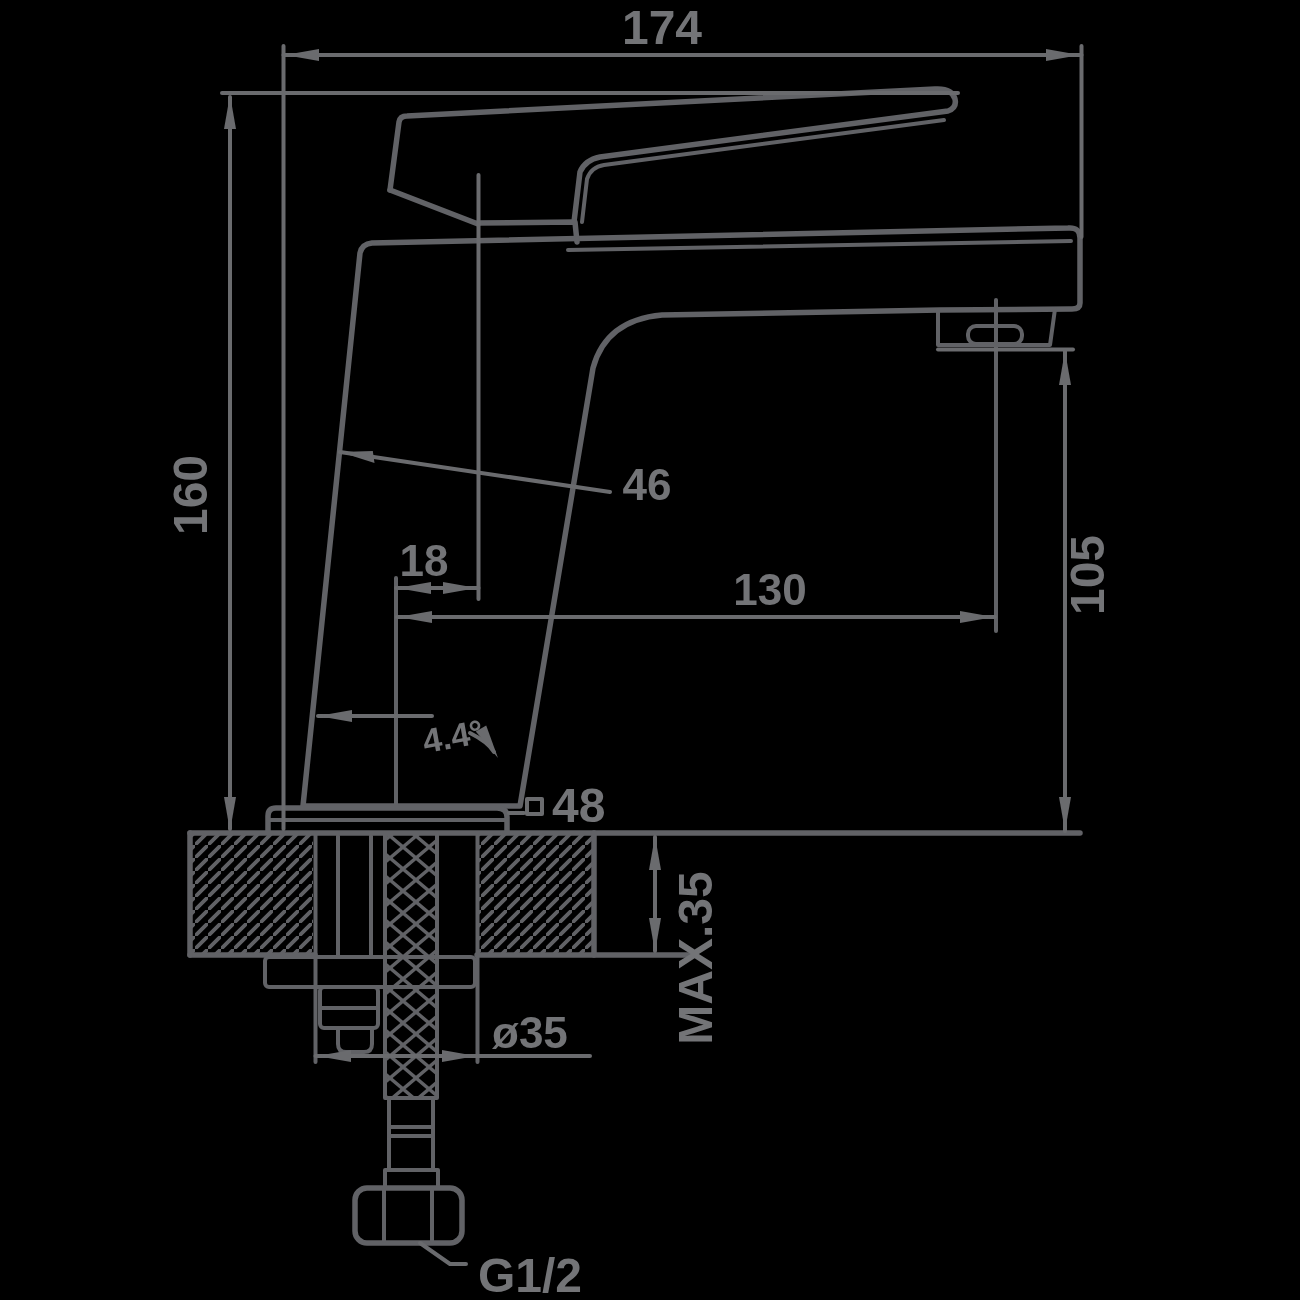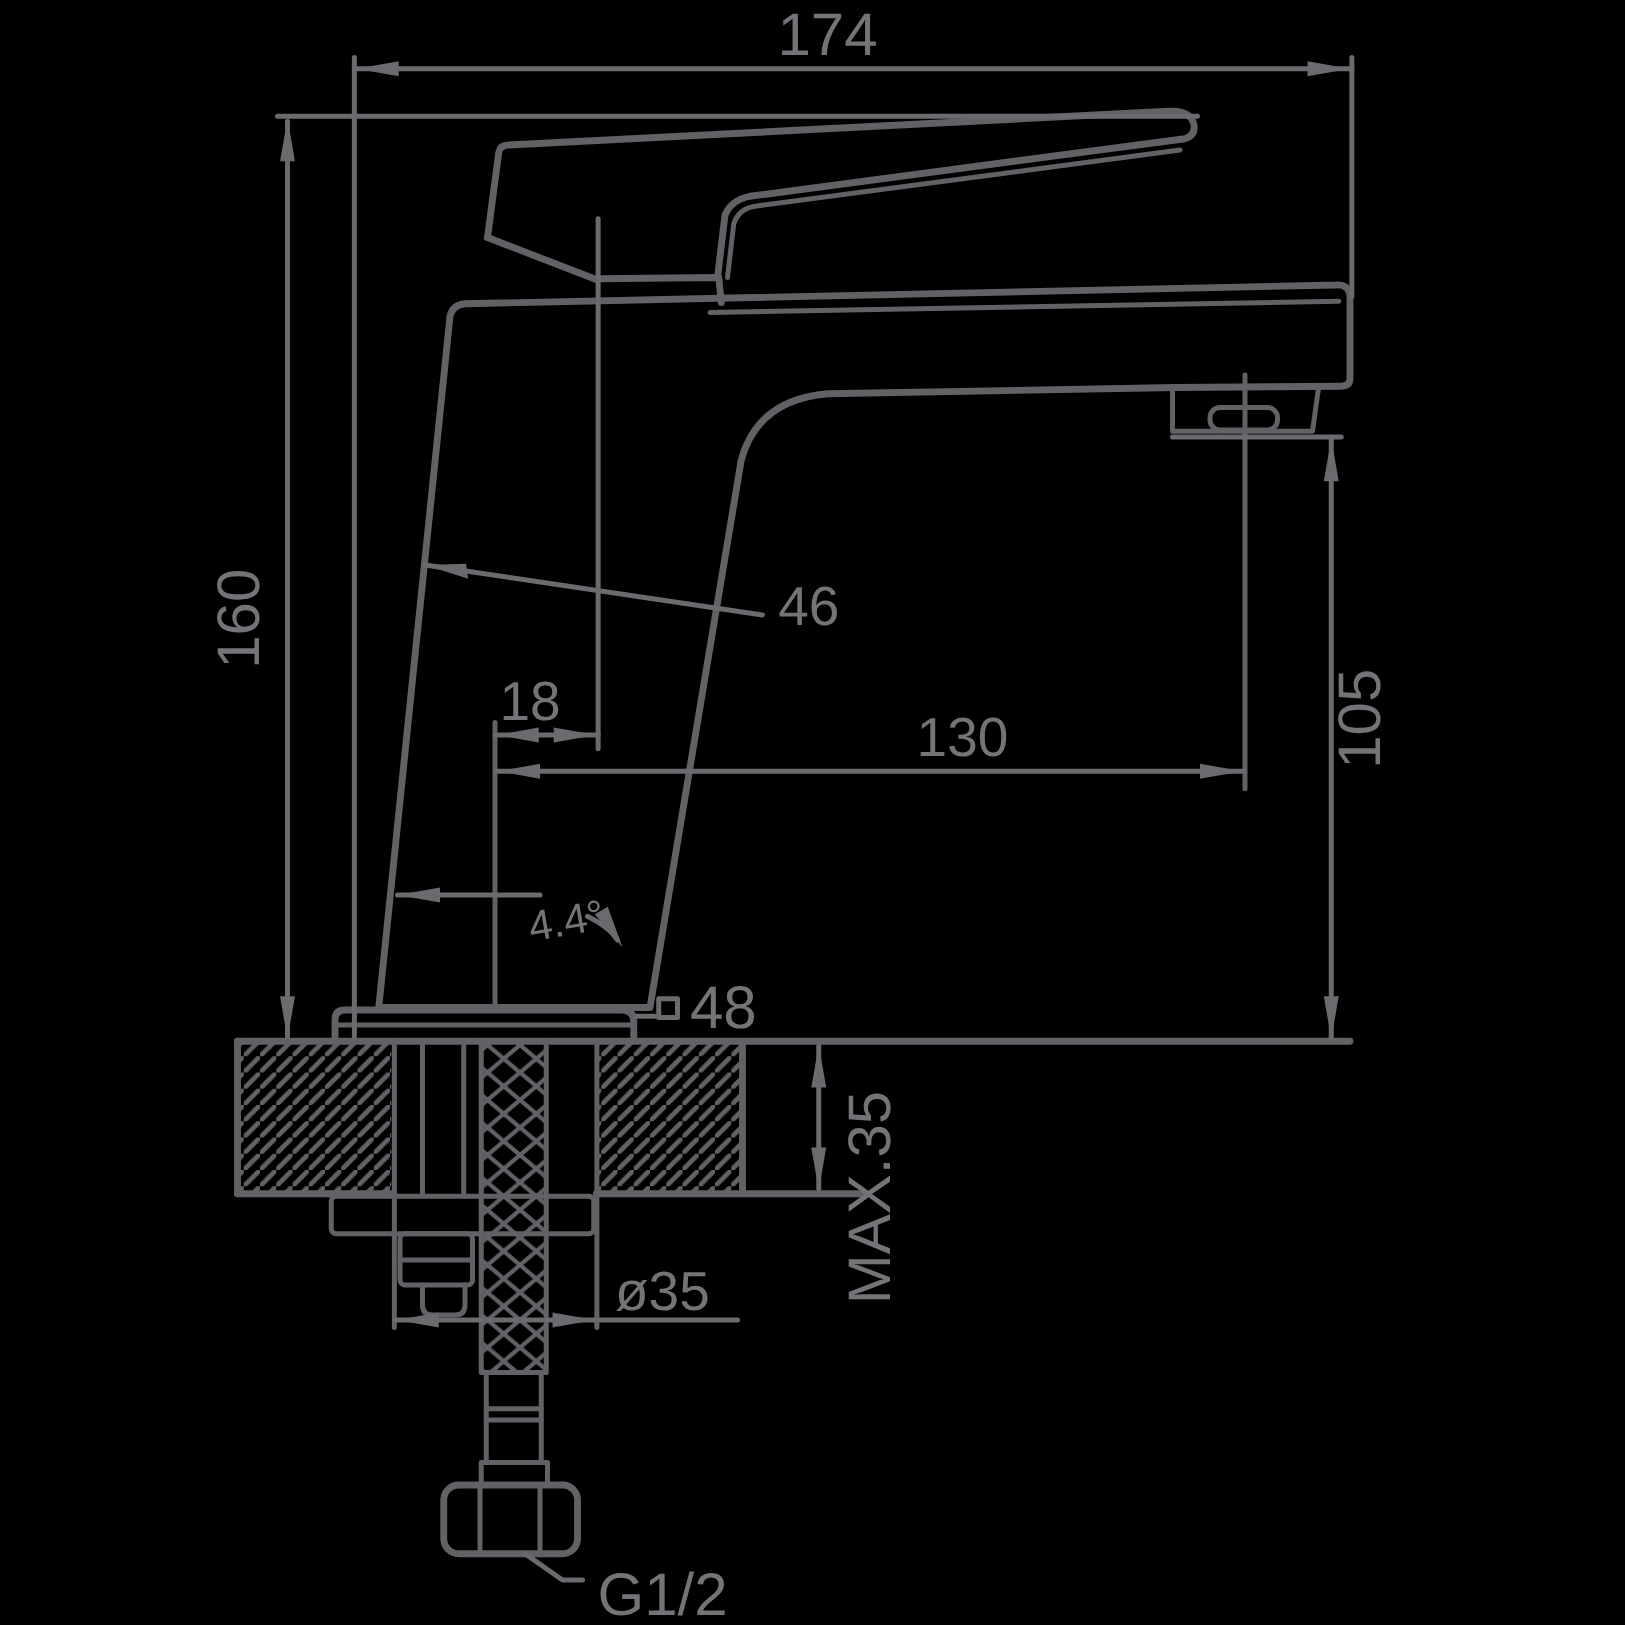--- a/index.html
+++ b/index.html
@@ -1,17 +1,17 @@
 <!DOCTYPE html>
 <html><head>
 <meta charset="utf-8">
 <title>drawing</title>
 <style>
   html,body{margin:0;padding:0;background:#000;}
-  .stage{position:relative;width:1300px;height:1300px;background:#000;overflow:hidden;}
+  .stage{position:relative;width:1300px;height:1300px;background:#000;overflow:hidden;font-weight:bold;}
   svg{display:block;}
   svg *{stroke-linecap:round;stroke-linejoin:round;}
   text{font-family:"Liberation Sans","DejaVu Sans",sans-serif;fill:#737477;}
   .outline{fill:none;stroke:#616266;stroke-width:5.5;}
   .thin{fill:none;stroke:#616266;stroke-width:4;}
   .dim{fill:none;stroke:#6a6b6e;stroke-width:4;}
   .arrow{fill:#6a6b6e;stroke:none;}
   .lbl{font-size:48px;}
   .lbl-m{font-size:44px;}
   .lbl-s{font-size:34px;}

